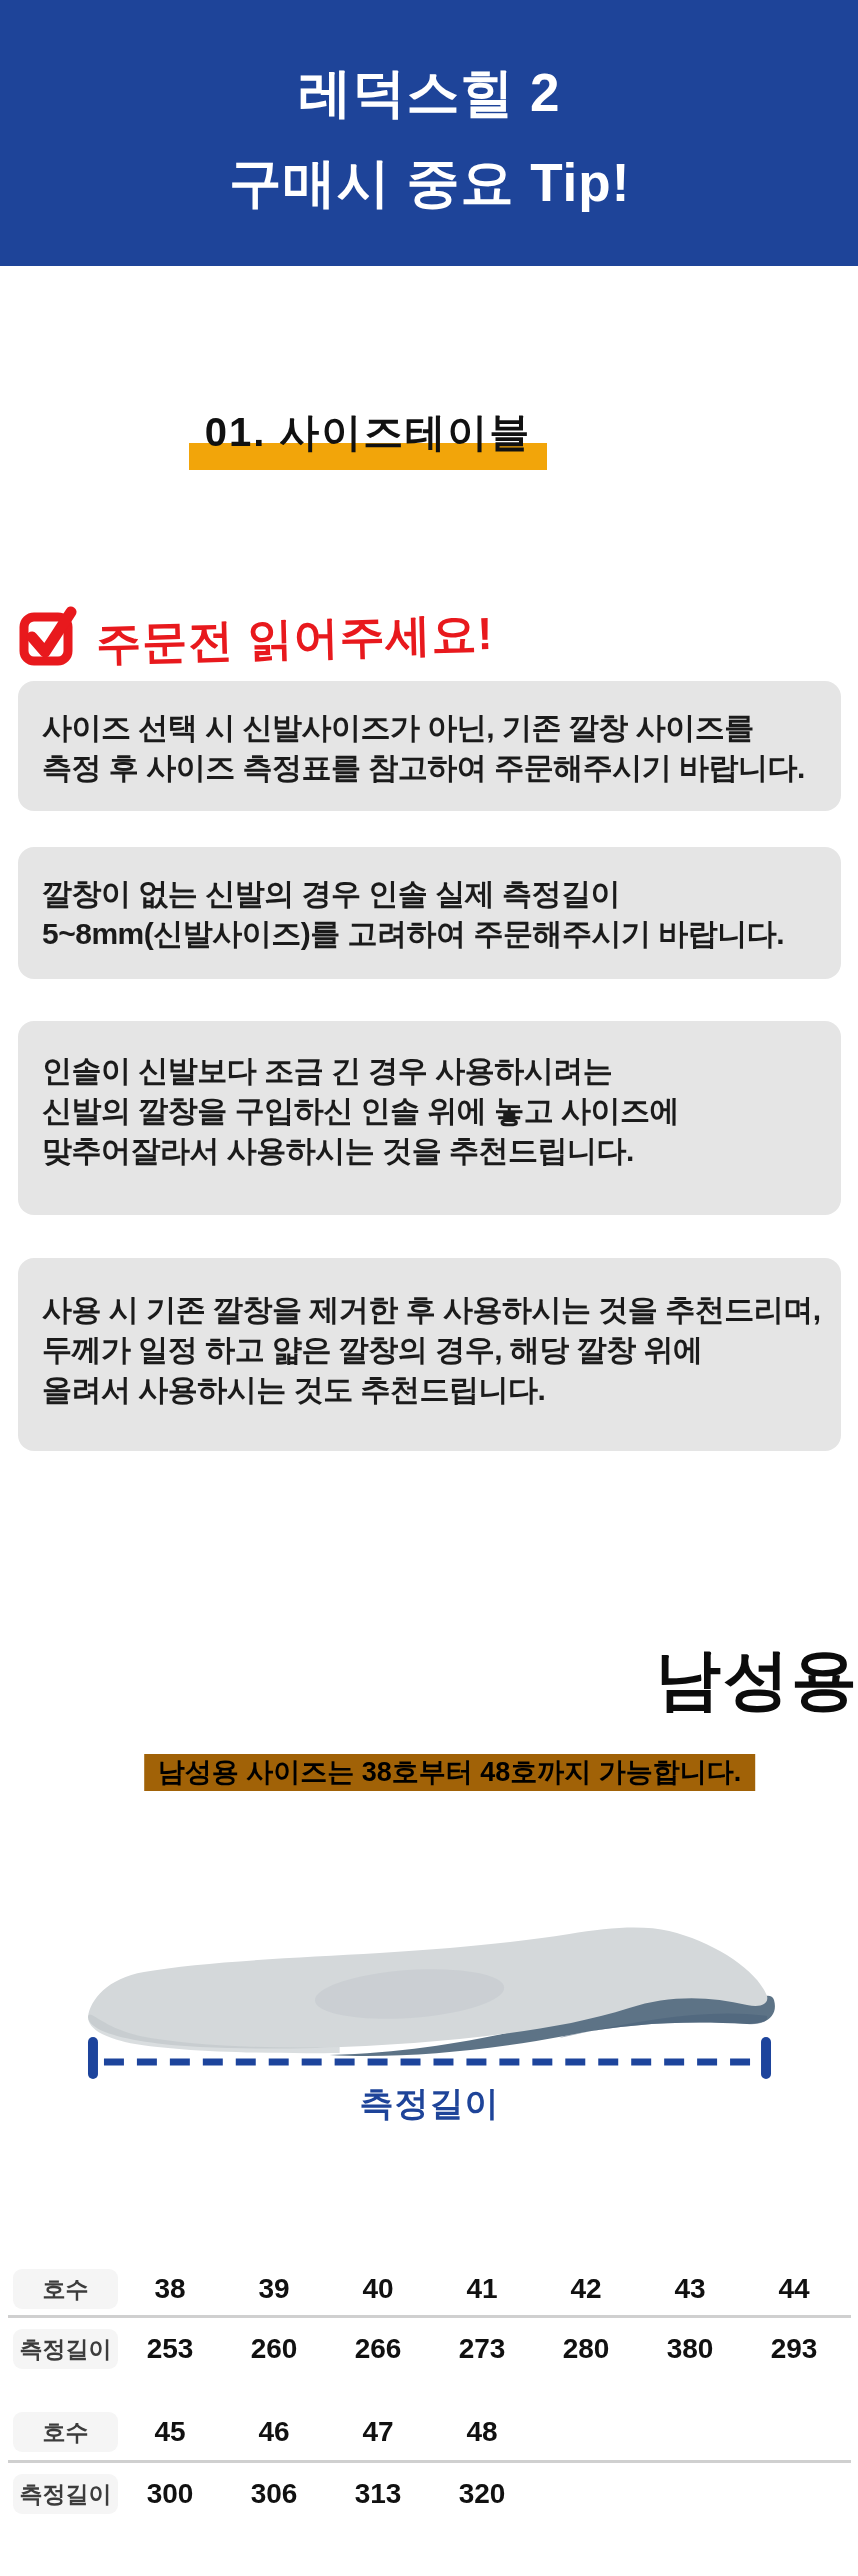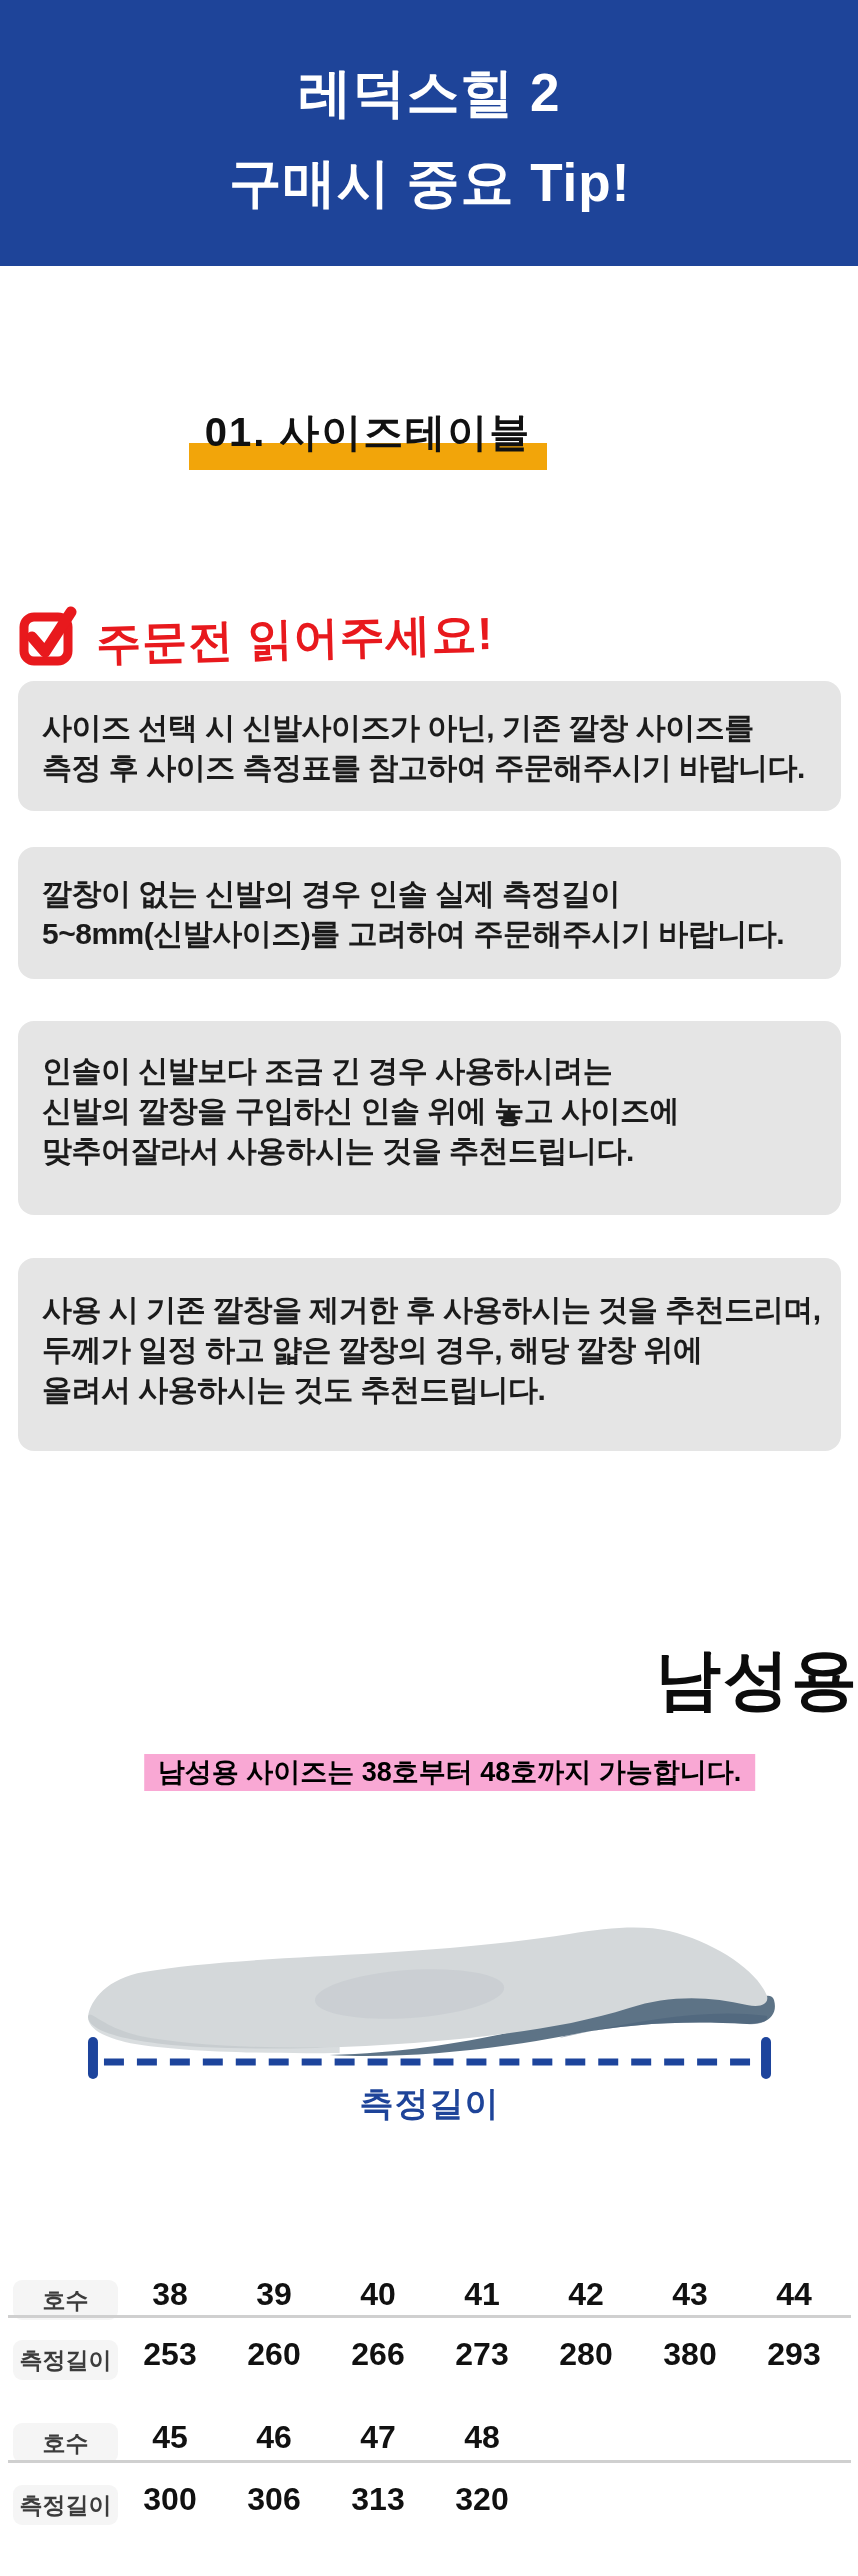--- a/index.html
+++ b/index.html
@@ -28,35 +28,35 @@
   .tip-line{font-size:30px;line-height:40px;font-weight:600;color:#1b1b1b;letter-spacing:-0.5px;}
   .tip1{top:681px;height:130px;}
   .tip2{top:847px;height:132px;}
   .tip3{top:1021px;height:194px;padding-top:30px;}
   .tip4{top:1258px;height:193px;padding-top:32px;}
 
   
   .mens-title{position:absolute;left:0;top:1643px;width:859px;text-align:right;
               font-size:66px;line-height:72px;font-weight:900;color:#0c0c0c;letter-spacing:2px;}
   .mens-note{position:absolute;left:50%;top:1754px;transform:translateX(-50%);
-             background:#f9a8d4;height:37px;line-height:37px;padding:0 14px;white-space:nowrap;
+             background:#a16207;height:37px;line-height:37px;padding:0 14px;white-space:nowrap;
              font-size:27px;font-weight:800;color:#000;}
 
   
   .insole-wrap{position:absolute;left:80px;top:1912px;width:699px;height:170px;}
   .measure-label{position:absolute;left:0;top:2081px;width:859px;text-align:center;
                  font-size:34px;font-weight:800;color:#1e4499;letter-spacing:1px;}
 
   
   .trow{position:absolute;left:13px;width:833px;height:40px;display:grid;
         grid-template-columns:105px repeat(7,104px);align-items:center;}
   .r1{top:2269px;} .r2{top:2329px;} .r3{top:2412px;} .r4{top:2474px;}
   .tlabel{background:#f5f5f5;border-radius:9px;height:40px;line-height:40px;
-          text-align:center;font-size:23px;font-weight:600;color:#3c3c3c;margin-top:11px;}
-  .tval{text-align:center;font-size:32px;font-weight:600;color:#111;}
+          text-align:center;font-size:23px;font-weight:600;color:#3c3c3c;}
+  .tval{text-align:center;font-size:28px;font-weight:600;color:#111;}
   .tdivider{position:absolute;left:8px;width:843px;height:3px;background:#d0d0d0;}
   .d1{top:2315px;} .d2{top:2460px;}
 </style>
 </head>
 <body>
 
 <div class="page">
 
   <div class="banner">
     <div class="banner-title">

